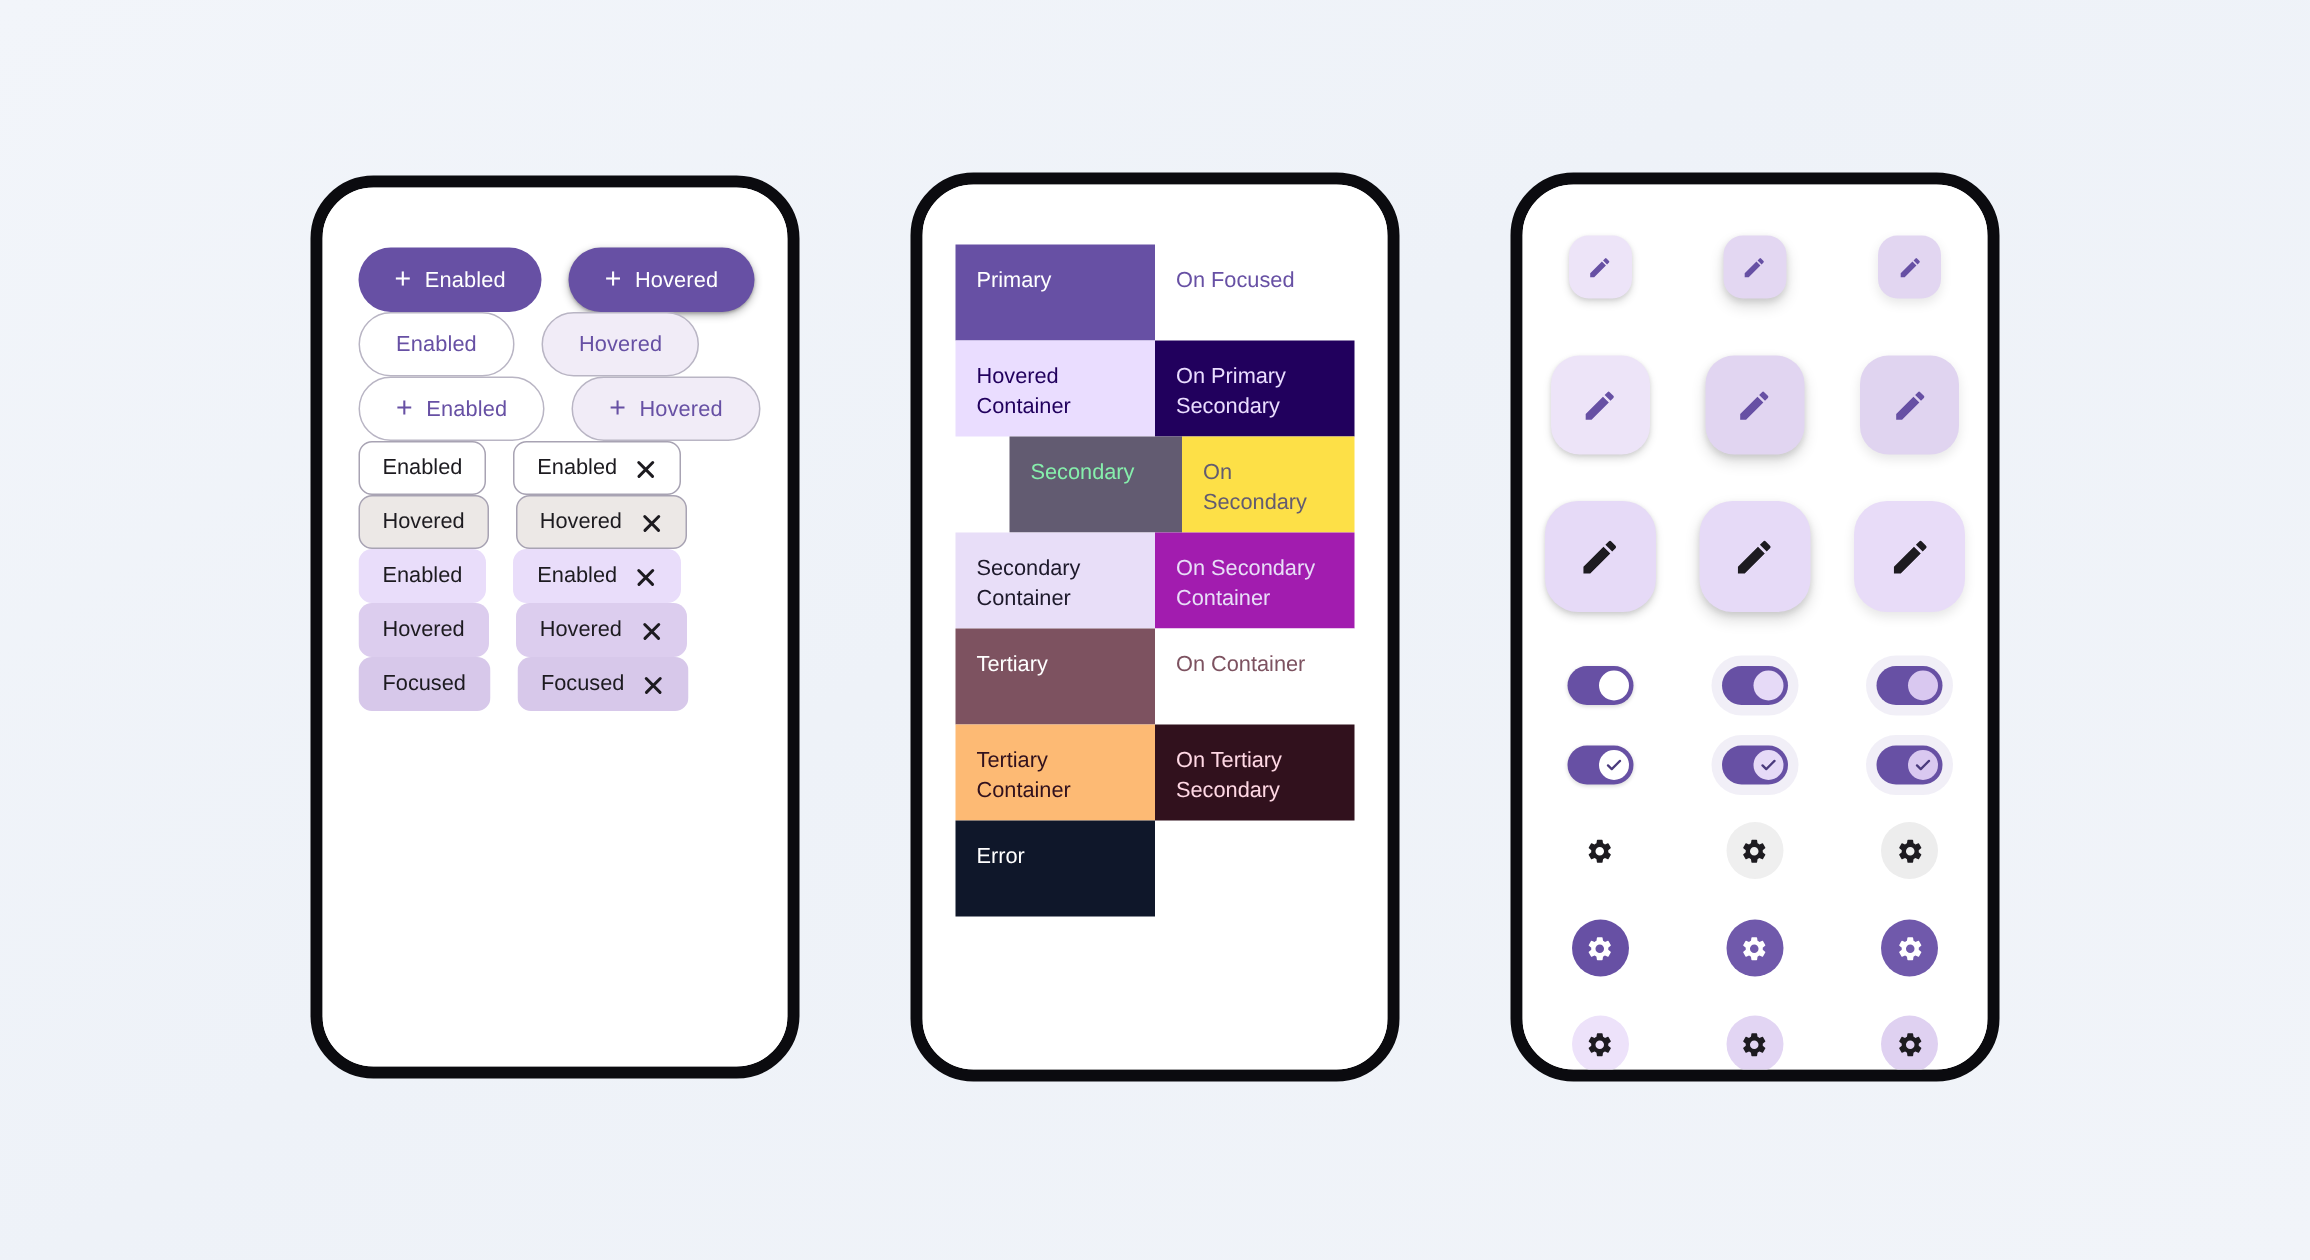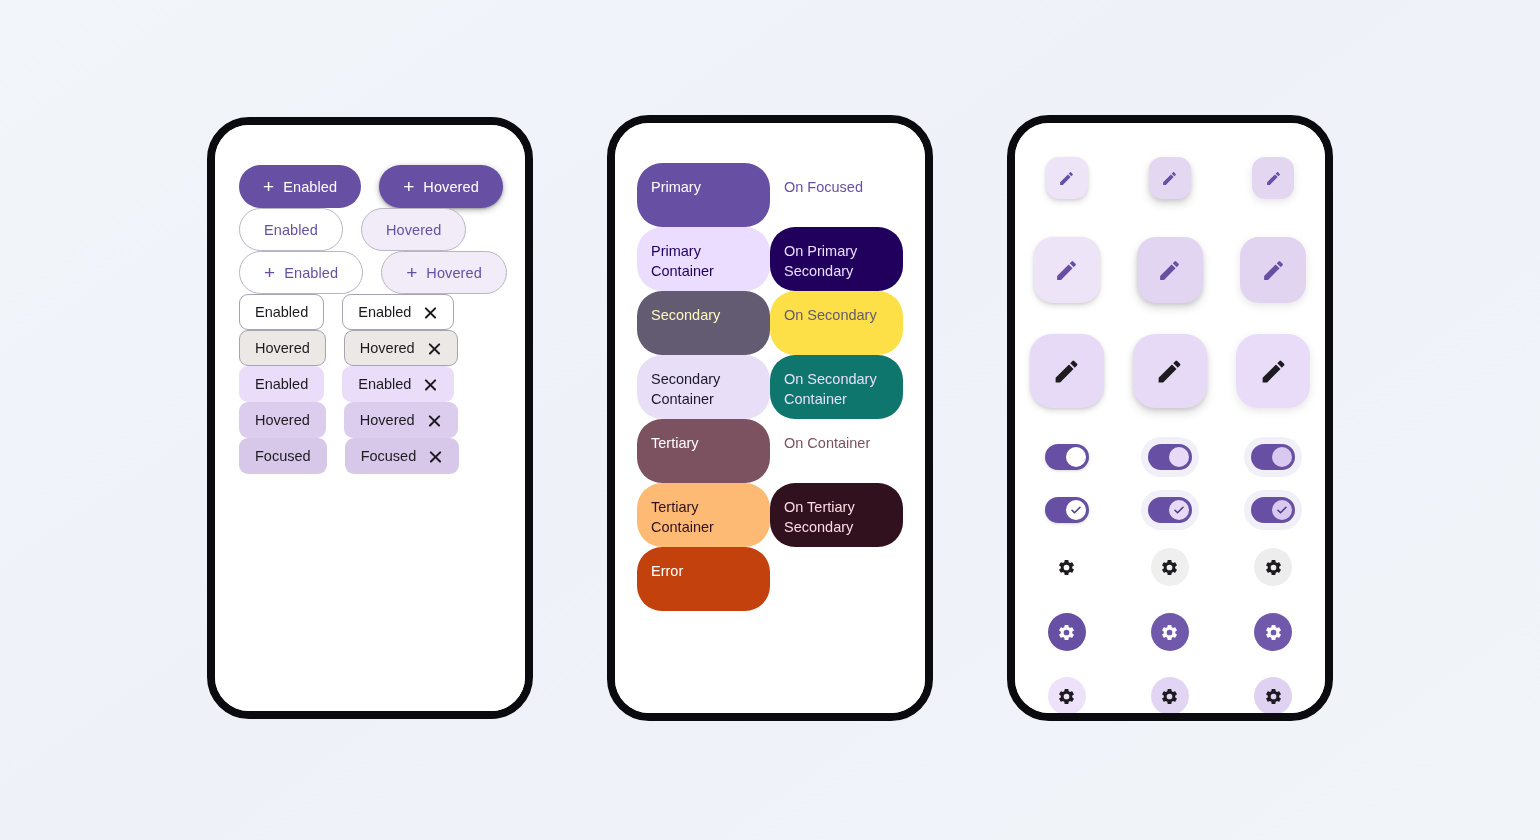--- a/index.html
+++ b/index.html
@@ -75,21 +75,21 @@
   .gap-std { margin-top: 25px; }
   .gap-chip { margin-top: 27px; }
   .gap-chip2 { margin-top: 26px; }
 
   
   .p2-wrap { padding: 40px 22px 0 22px; }
   .sw-row { display: flex; width: 100%; }
   .sw-left, .sw-right {
     display: flex; align-items: flex-start;
     padding: 14px 14px 0 14px;
-    font-size: 14.5px; font-weight: 500; line-height: 1.38; border-radius: 25px;
+    font-size: 14.5px; font-weight: 500; line-height: 1.38;
   }
   .sw-left { width: 50%; }
   .sw-right { width: 50%; }
   .sw-row.tall .sw-left, .sw-row.tall .sw-right { height: 64px; }
 
   
   .p3-wrap { padding: 34px 0 0 0; }
   .p3-row { display: flex; justify-content: space-around; align-items: center; }
 
   .fab {
@@ -219,41 +219,41 @@
   </div>
 
   <div class="phone" id="phone-2">
     <div class="screen">
       <div class="p2-wrap" id="p2-wrap">
           <div class="sw-row tall">
             <div class="sw-left" style="background: rgb(103, 80, 164); color: rgb(255, 255, 255);">Primary</div>
             <div class="sw-right" style="background: rgb(255, 255, 255); color: rgb(103, 80, 164);">On Focused</div>
           </div>
           <div class="sw-row tall">
-            <div class="sw-left" style="background: rgb(234, 221, 255); color: rgb(33, 0, 93);">Primary Container</div>
+            <div class="sw-left" style="background: rgb(234, 221, 255); color: rgb(33, 0, 93);">Hovered Container</div>
             <div class="sw-right" style="background: rgb(33, 0, 93); color: rgb(234, 221, 255);">On Primary Secondary</div>
           </div>
           <div class="sw-row tall">
-            <div class="sw-left" style="background: rgb(98, 91, 113); color: #fef9c3;">Secondary</div>
+            <div class="sw-left" style="background: rgb(98, 91, 113); color: #86efac; margin-left: 36px;">Secondary</div>
             <div class="sw-right" style="background: #fde047; color: rgb(98, 91, 113);">On Secondary</div>
           </div>
           <div class="sw-row tall">
             <div class="sw-left" style="background: rgb(232, 222, 248); color: rgb(29, 25, 43);">Secondary Container</div>
-            <div class="sw-right" style="background: #0f766e; color: rgb(232, 222, 248);">On Secondary Container</div>
+            <div class="sw-right" style="background: #a21caf; color: rgb(232, 222, 248);">On Secondary Container</div>
           </div>
           <div class="sw-row tall">
             <div class="sw-left" style="background: rgb(125, 82, 96); color: rgb(255, 255, 255);">Tertiary</div>
             <div class="sw-right" style="background: rgb(255, 255, 255); color: rgb(125, 82, 96);">On Container</div>
           </div>
           <div class="sw-row tall">
             <div class="sw-left" style="background: #fdba74; color: rgb(49, 17, 29);">Tertiary Container</div>
             <div class="sw-right" style="background: rgb(49, 17, 29); color: rgb(255, 216, 228);">On Tertiary Secondary</div>
           </div>
           <div class="sw-row tall">
-            <div class="sw-left" style="background: #c2410c; color: rgb(255, 255, 255);">Error</div>
+            <div class="sw-left" style="background: #0f172a; color: rgb(255, 255, 255);">Error</div>
           </div>
         </div>
     </div>
   </div>
 
   <div class="phone" id="phone-3">
     <div class="screen">
       <div class="p3-wrap" id="p3-wrap">
           <div class="p3-row r-gap-1">
             <div class="fab fab-sm fab-sh-1" style="background: rgb(237, 228, 248);">

